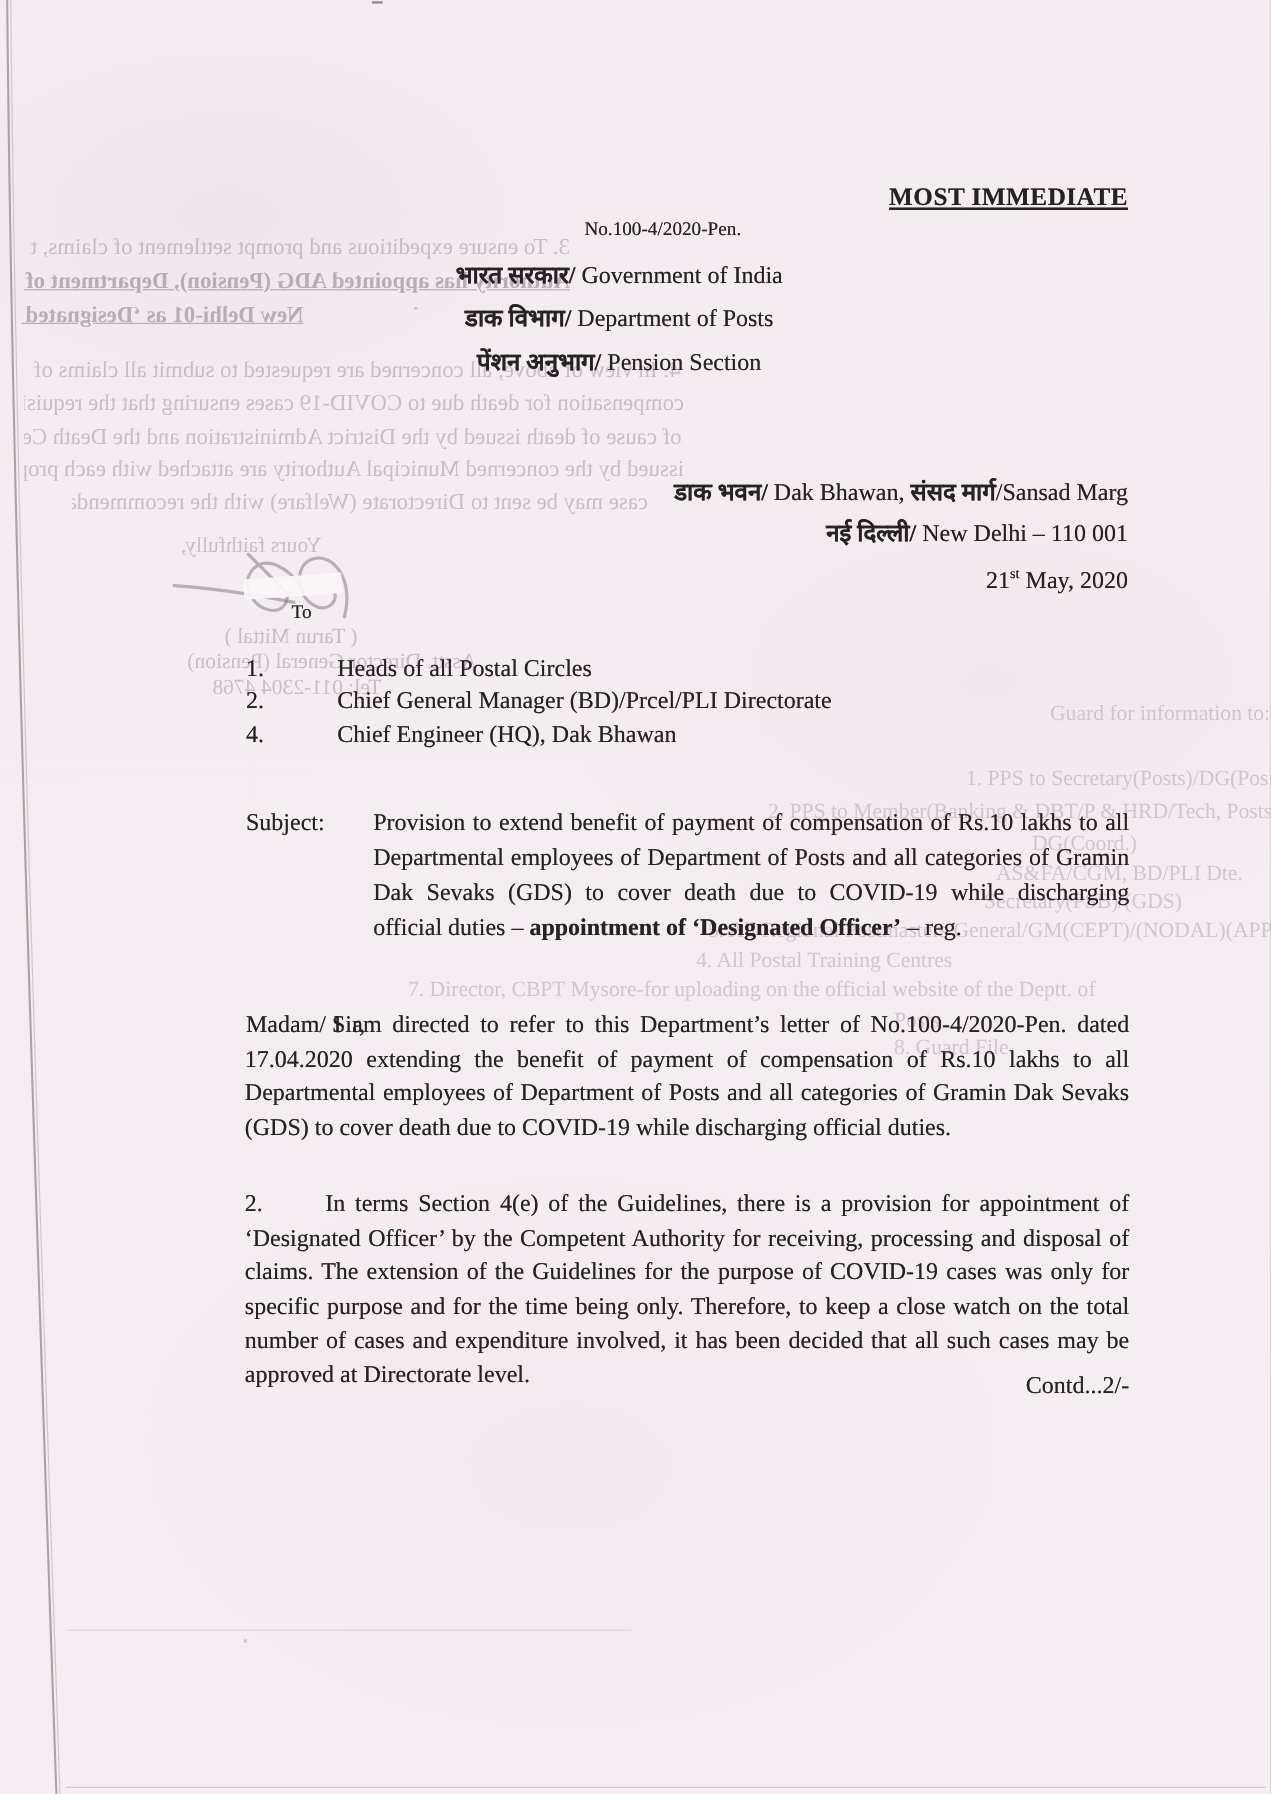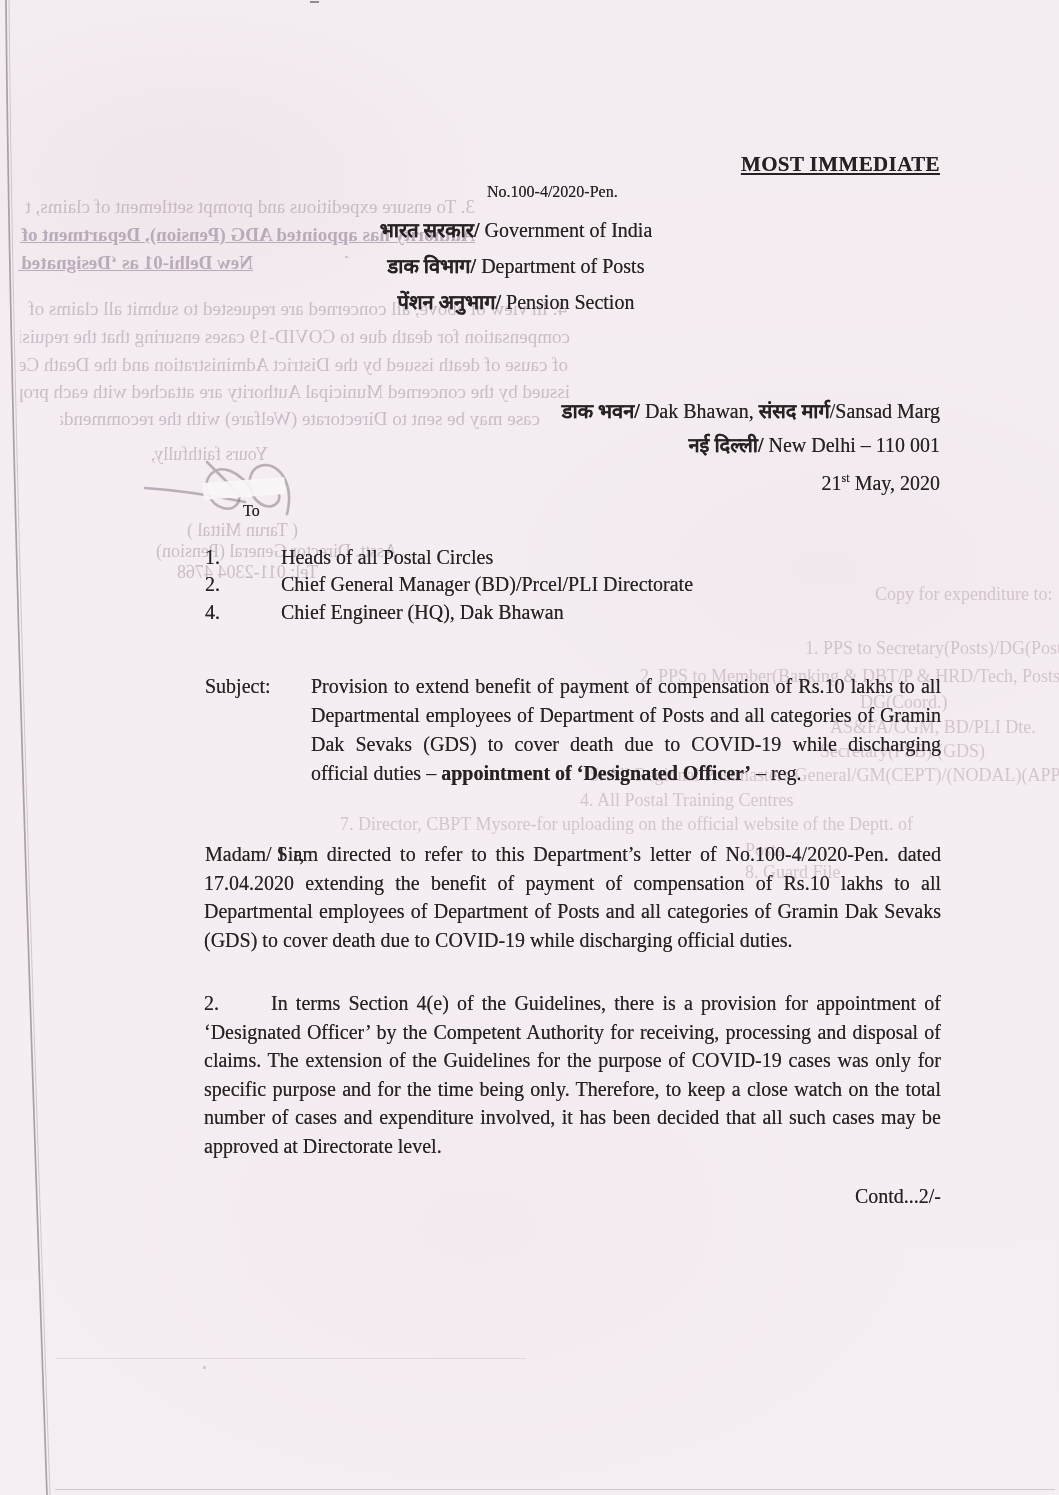--- a/index.html
+++ b/index.html
@@ -31,21 +31,21 @@
   .r-num{display:inline-block;width:76px;}
   .subject{top:672px;left:205px;width:736px;font-size:20px;line-height:29px;}
   .s-label{position:absolute;left:0;top:0;}
   .s-text{margin-left:106px;width:630px;text-align:justify;}
   .b{font-weight:bold;}
   .salut{top:843px;left:205px;font-size:20px;}
   .para{left:204px;width:737px;font-size:20px;line-height:28.5px;text-align:justify;}
   .p1{top:840px;text-indent:74px;}
   .p2{top:989px;}
   .p-gap{display:inline-block;width:52px;}
-  .contd{top:1144px;right:118px;font-size:20px;margin-top:41px;}
+  .contd{top:1144px;right:118px;font-size:20px;}
   
   .ghost{
     position:absolute;white-space:nowrap;overflow:hidden;
     font-family:"Liberation Serif", serif;font-size:19px;
     color:rgba(137,117,140,.40);filter:blur(.55px);
   }
   .mir{transform:scaleX(-1);}
   .g-bu{font-weight:bold;text-decoration:underline;color:rgba(124,104,128,.48);}
   .g-read{color:rgba(173,148,166,.46);font-size:18px;}
   .g-sm{font-size:18px;}
@@ -81,21 +81,21 @@
 
   <svg class="abs" style="left:110px;top:452px;" width="195" height="85" viewBox="0 0 195 85">
     <g fill="none" stroke="rgba(128,112,130,0.5)" stroke-width="2.6" stroke-linecap="round" transform="scale(-1,1) translate(-195,0)">
       <path d="M18,62 C 10,30 28,8 45,14 C 60,19 58,44 44,52 C 34,58 24,52 26,42"></path>
       <path d="M52,40 C 66,18 84,12 94,22 C 104,33 96,52 82,56 C 72,59 64,52 66,42 L 98,10"></path>
       <path d="M60,50 C 90,44 130,38 160,36"></path>
     </g>
   </svg>
   <div class="patch"></div>
 
-  <div class="ghost g-read" style="left:875px; top:584px; width:184px;">Copy for expenditure to:</div>
+  <div class="ghost g-read" style="left:875px; top:584px; width:184px;">Guard for information to:</div>
   <div class="ghost g-read" style="left:805px; top:638px; width:254px;">1.    PPS to Secretary(Posts)/DG(Posts)</div>
   <div class="ghost g-read" style="left:640px; top:666px; width:419px;">2.    PPS to Member(Banking &amp; DBT/P &amp; HRD/Tech, Posts/Ops, PLI/Plg.)</div>
   <div class="ghost g-read" style="left:860px; top:692px; width:199px;">DG(Coord.)</div>
   <div class="ghost g-read" style="left:830px; top:717px; width:229px;">AS&amp;FA/CGM, BD/PLI Dte.</div>
   <div class="ghost g-read" style="left:820px; top:741px; width:239px;">Secretary(PSB)/(GDS)</div>
   <div class="ghost g-read" style="left:590px; top:765px; width:469px;">5.    All Regional Postmasters General/GM(CEPT)/(NODAL)(APPD)(PF)</div>
   <div class="ghost g-read" style="left:580px; top:790px; width:320px;">4.    All Postal Training Centres</div>
   <div class="ghost g-read" style="left:340px; top:814px; width:700px;">7.    Director, CBPT Mysore-for uploading on the official website of the Deptt. of</div>
   <div class="ghost g-read" style="left:745px; top:840px; width:100px;">Posts</div>
   <div class="ghost g-read" style="left:745px; top:862px; width:180px;">8.    Guard File</div>

